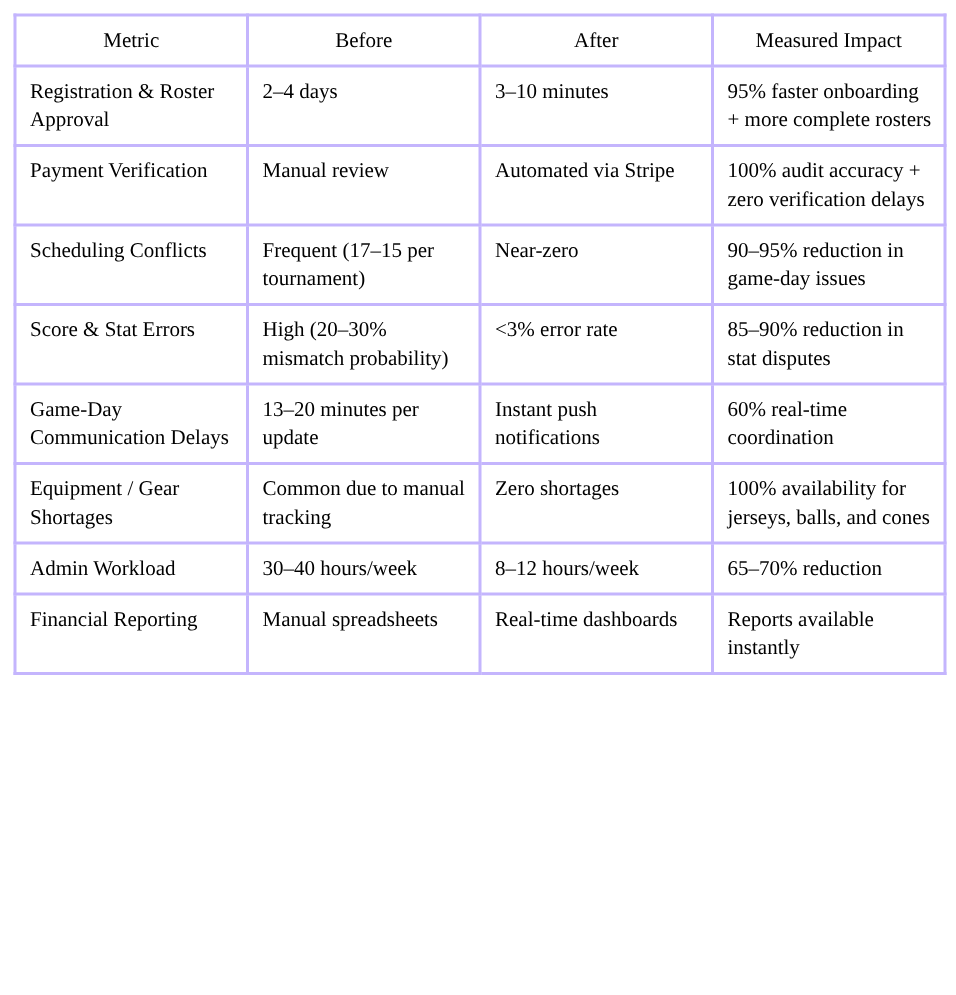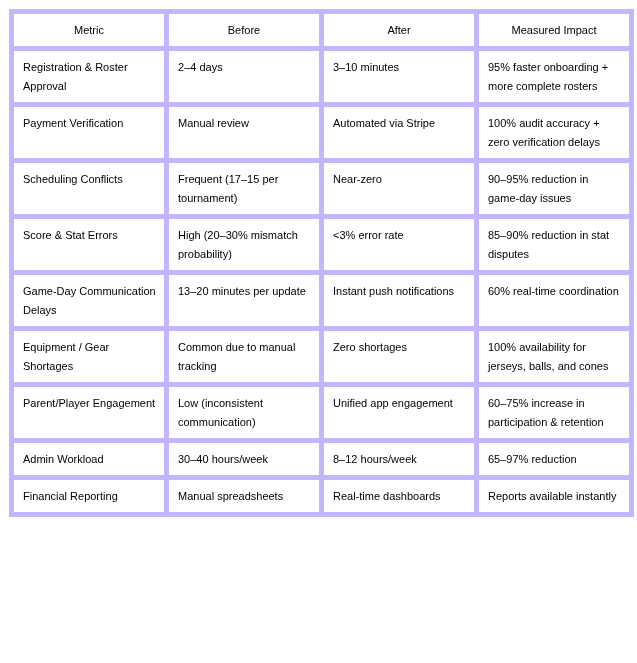--- a/index.html
+++ b/index.html
@@ -15,28 +15,29 @@
     padding: 9px;
   }
   table.impact-table {
     border-collapse: collapse;
     table-layout: fixed;
     width: 620px;
     border: 2px solid #000000;
   }
   table.impact-table th,
   table.impact-table td {
-    border: 5px solid #c4b5fd;
-    font-size: 11px;
+    border: 2px solid #c4b5fd;
+    font-size: 14px;
     line-height: 19px;
     font-weight: 400;
     padding: 7px 8px 6px 9px;
     vertical-align: top;
     text-align: left;
     word-wrap: break-word;
+    font-family: Liberation Serif, serif;
   }
   table.impact-table th {
     text-align: center;
     padding: 7px 4px 6px 4px;
   }
   col.c { width: 155px; }
 </style>
 </head>
 <body>
 
@@ -87,30 +88,24 @@
         <td>Instant push notifications</td>
         <td>60% real-time coordination</td>
       </tr>
       <tr>
         <td>Equipment / Gear Shortages</td>
         <td>Common due to manual tracking</td>
         <td>Zero shortages</td>
         <td>100% availability for jerseys, balls, and cones</td>
       </tr>
       <tr>
-        <td>Parent/Player Engagement</td>
-        <td>Low (inconsistent communication)</td>
-        <td>Unified app engagement</td>
-        <td>60–75% increase in participation &amp; retention</td>
-      </tr>
-      <tr>
         <td>Admin Workload</td>
         <td>30–40 hours/week</td>
         <td>8–12 hours/week</td>
-        <td>65–97% reduction</td>
+        <td>65–70% reduction</td>
       </tr>
       <tr>
         <td>Financial Reporting</td>
         <td>Manual spreadsheets</td>
         <td>Real-time dashboards</td>
         <td>Reports available instantly</td>
       </tr>
     </tbody>
   </table>
 </div>

